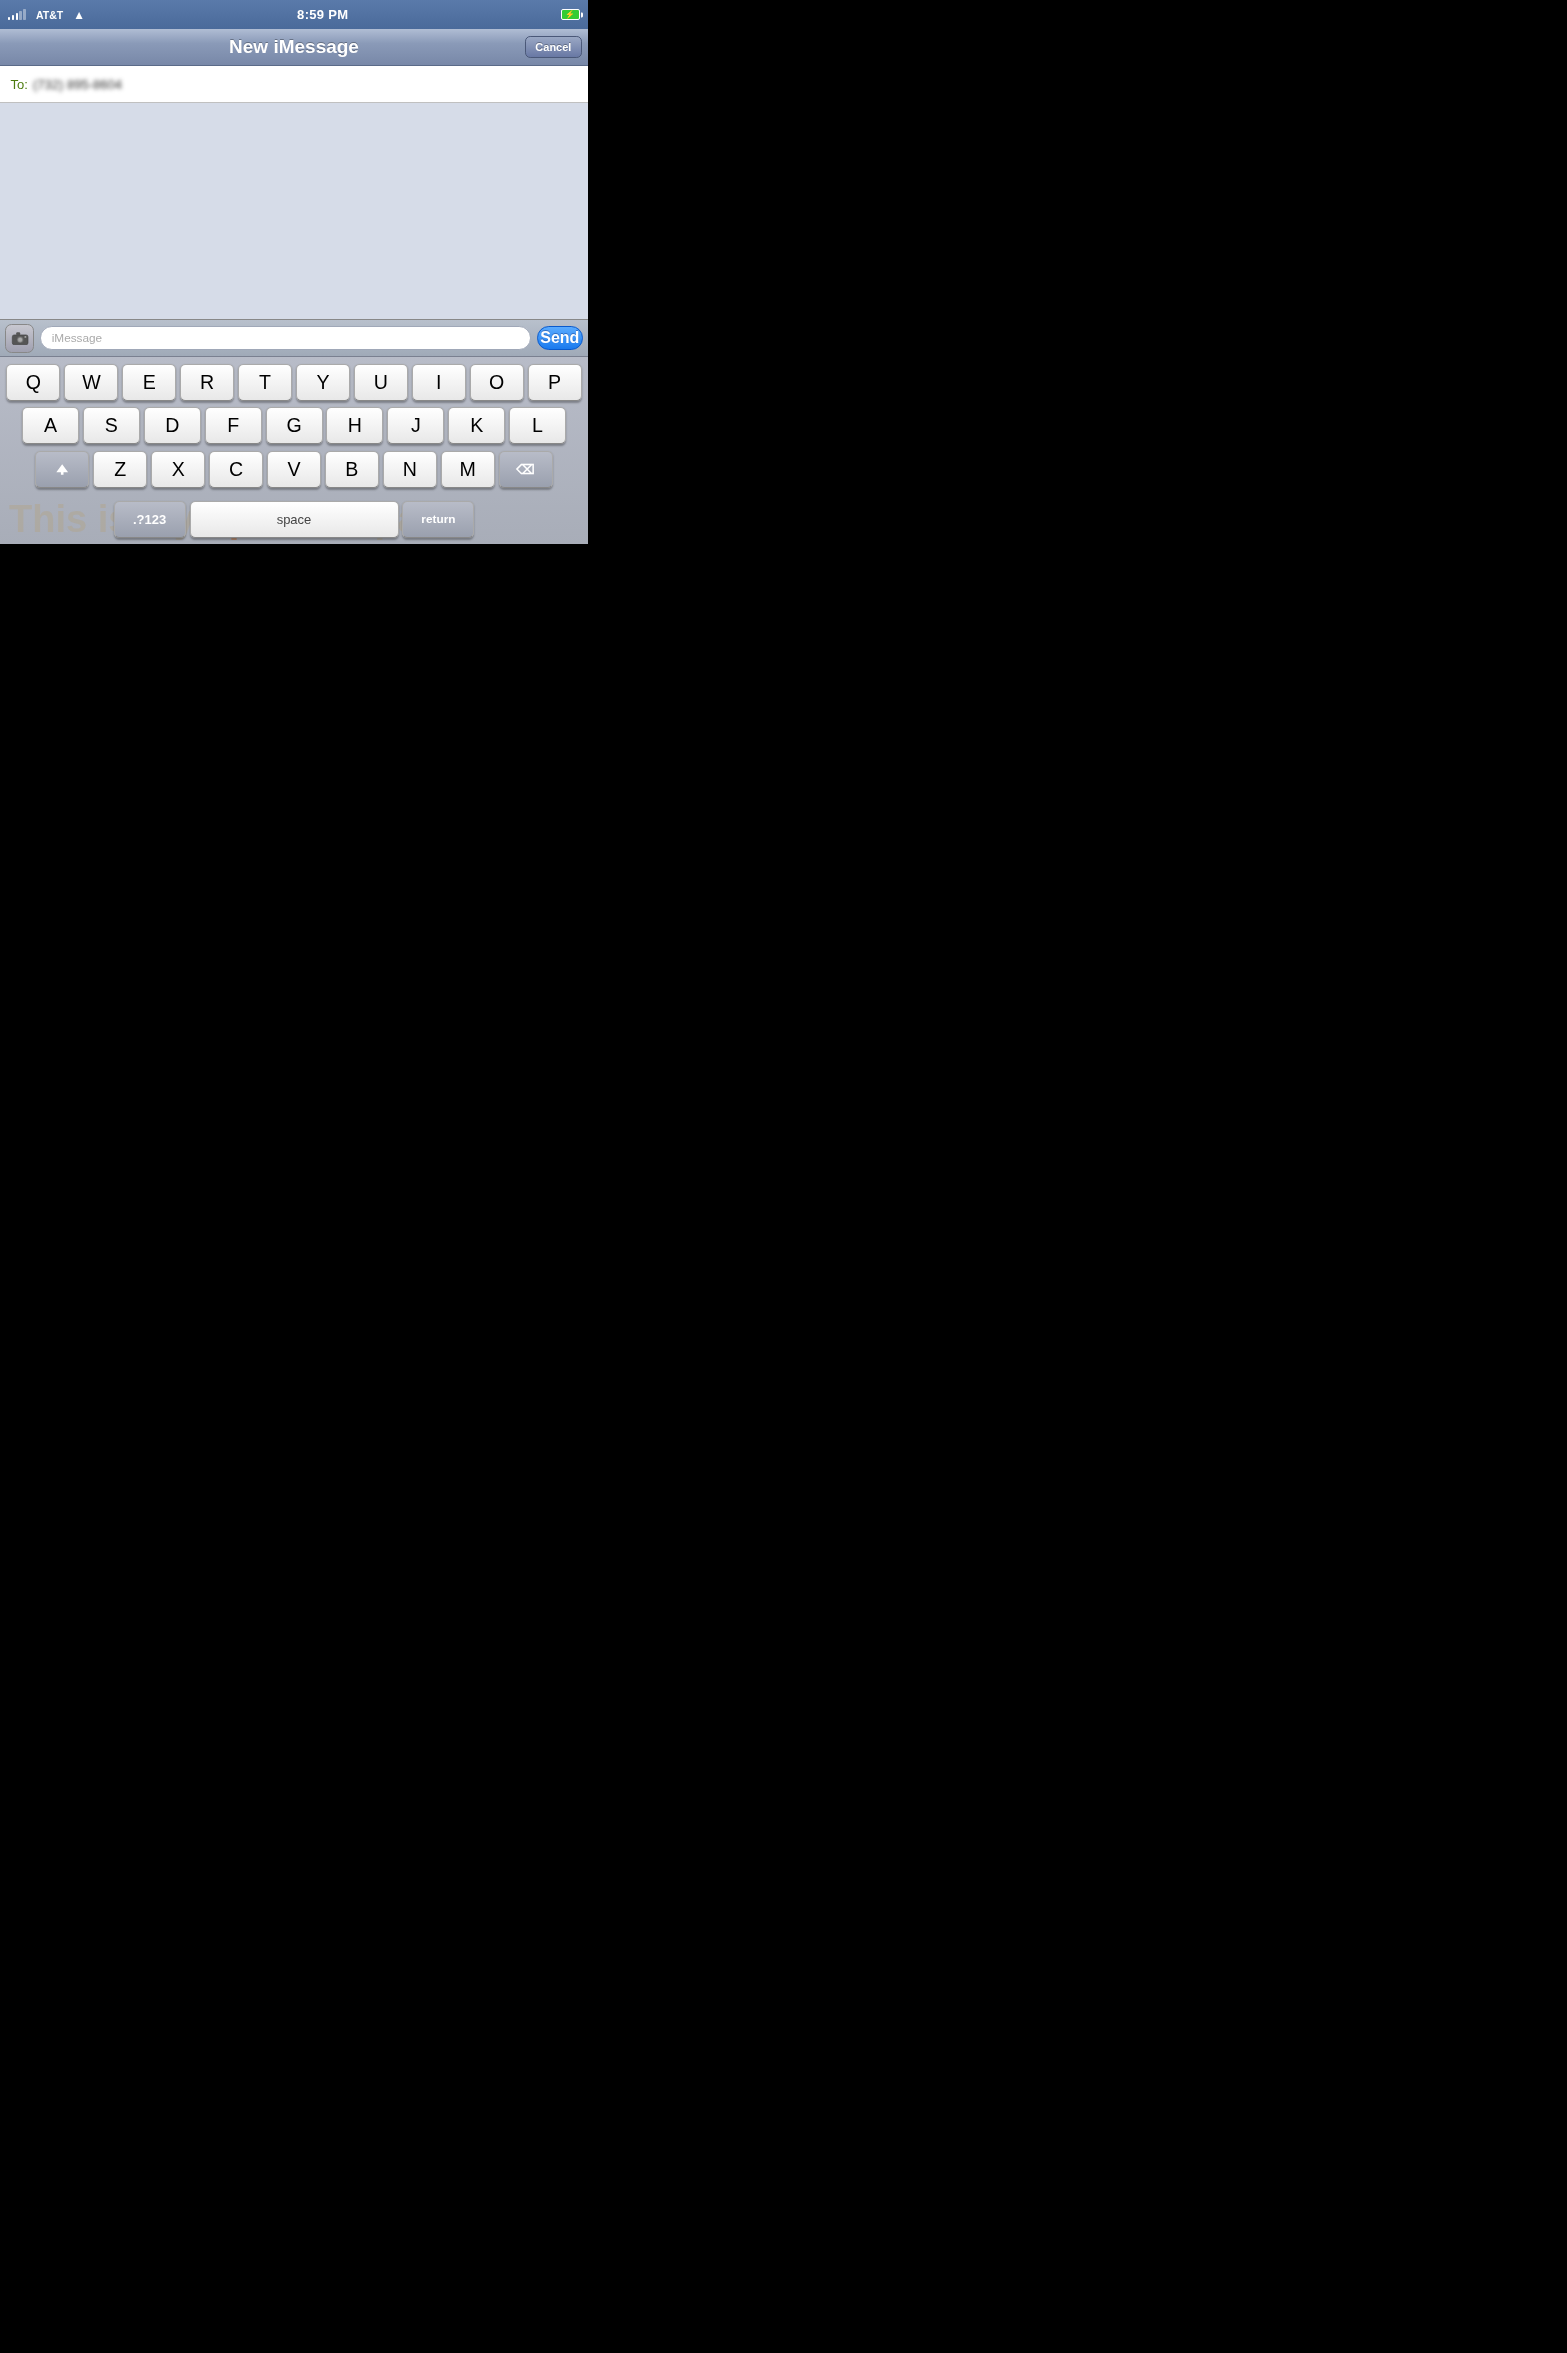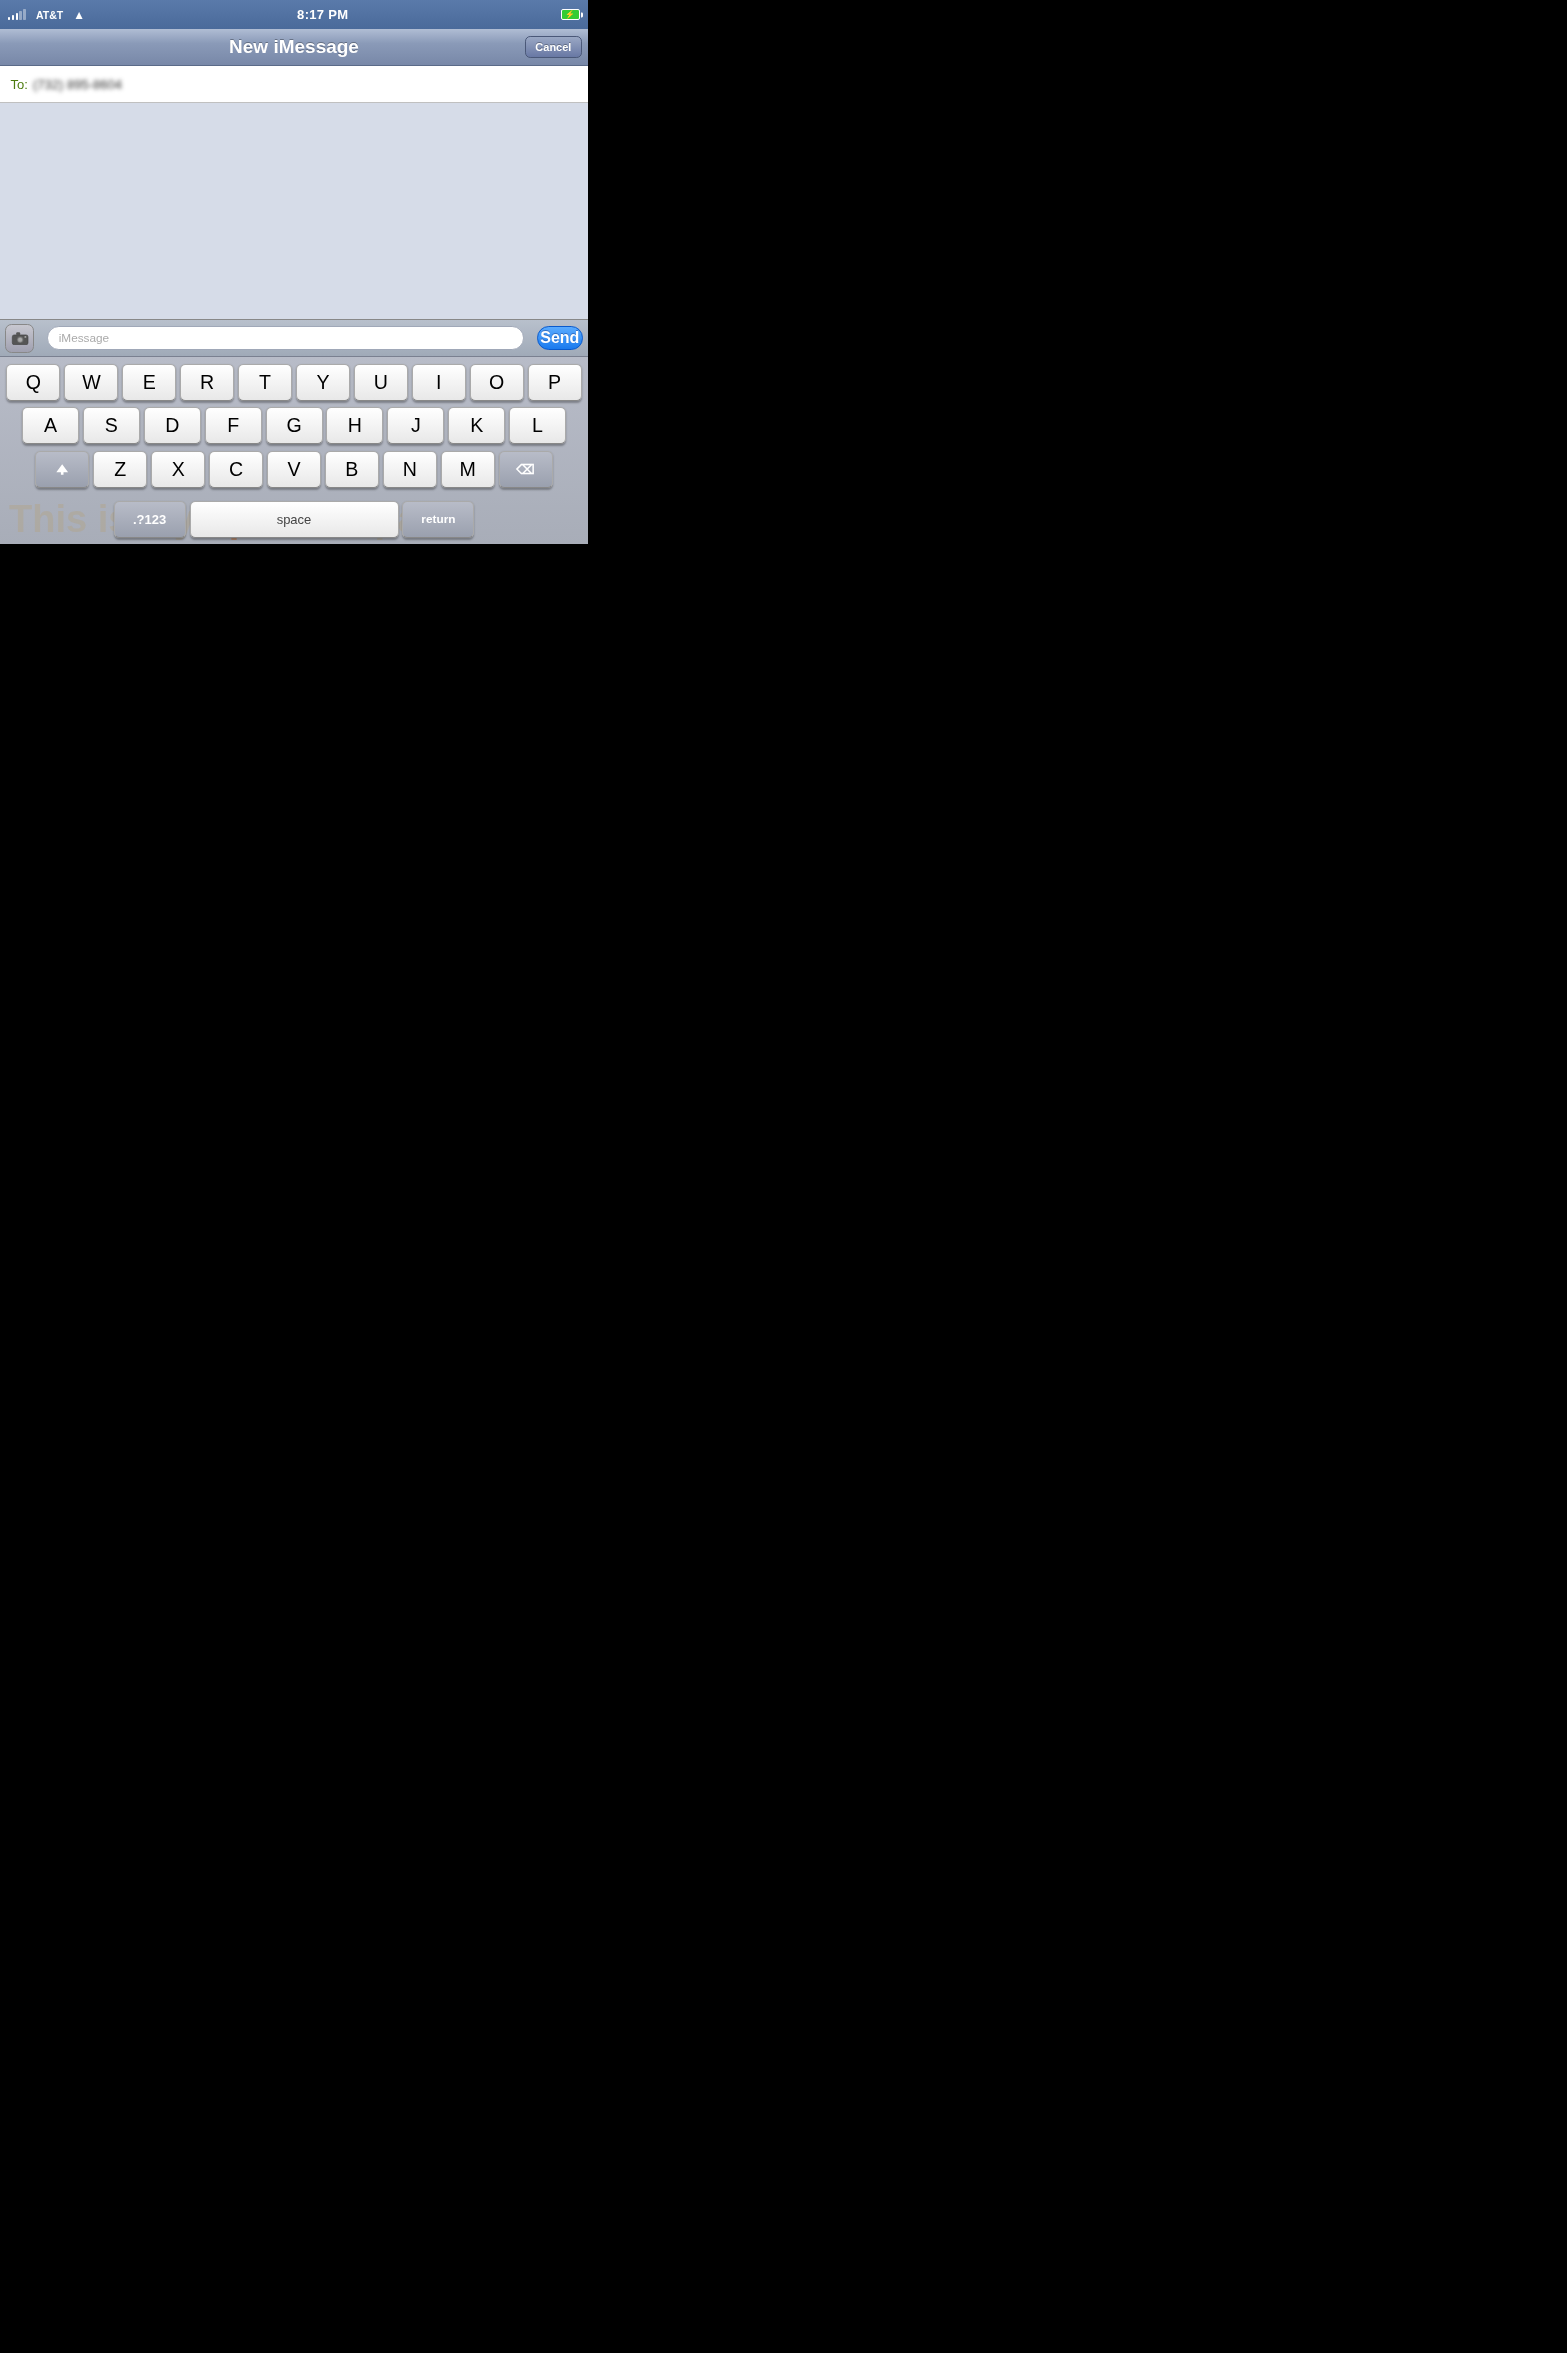--- a/index.html
+++ b/index.html
@@ -151,21 +151,21 @@
     }
 
     
     .input-bar {
       width: 100%;
       height: 38px;
       background: linear-gradient(180deg, #b8c0cc 0%, #a0aab8 100%);
       display: flex;
       align-items: center;
       padding: 0 5.2px;
-      gap: 13px;
+      gap: 6px;
       border-top: 0.7px solid #888;
       border-bottom: 0.7px solid #7a8090;
     }
     .camera-btn {
       width: 29px;
       height: 29px;
       background: linear-gradient(180deg, #c8c8d0 0%, #a0a0b0 100%);
       border: 0.7px solid #888;
       border-radius: 6.5px;
       display: flex;
@@ -349,21 +349,21 @@
     <div class="signal-bars">
       <div class="bar bar1"></div>
       <div class="bar bar2"></div>
       <div class="bar bar3"></div>
       <div class="bar bar4"></div>
       <div class="bar bar5"></div>
     </div>
     <span class="carrier">AT&amp;T</span>
     <span class="wifi-icon">▲</span>
   </div>
-  <div class="status-center">8:17 PM</div>
+  <div class="status-center">8:59 PM</div>
   <div class="status-right">
     <div class="battery">
       <span class="battery-bolt">⚡</span>
     </div>
   </div>
 </div>
 
 <div class="nav-bar">
   <span class="nav-title">New iMessage</span>
   <button class="cancel-btn">Cancel</button>

